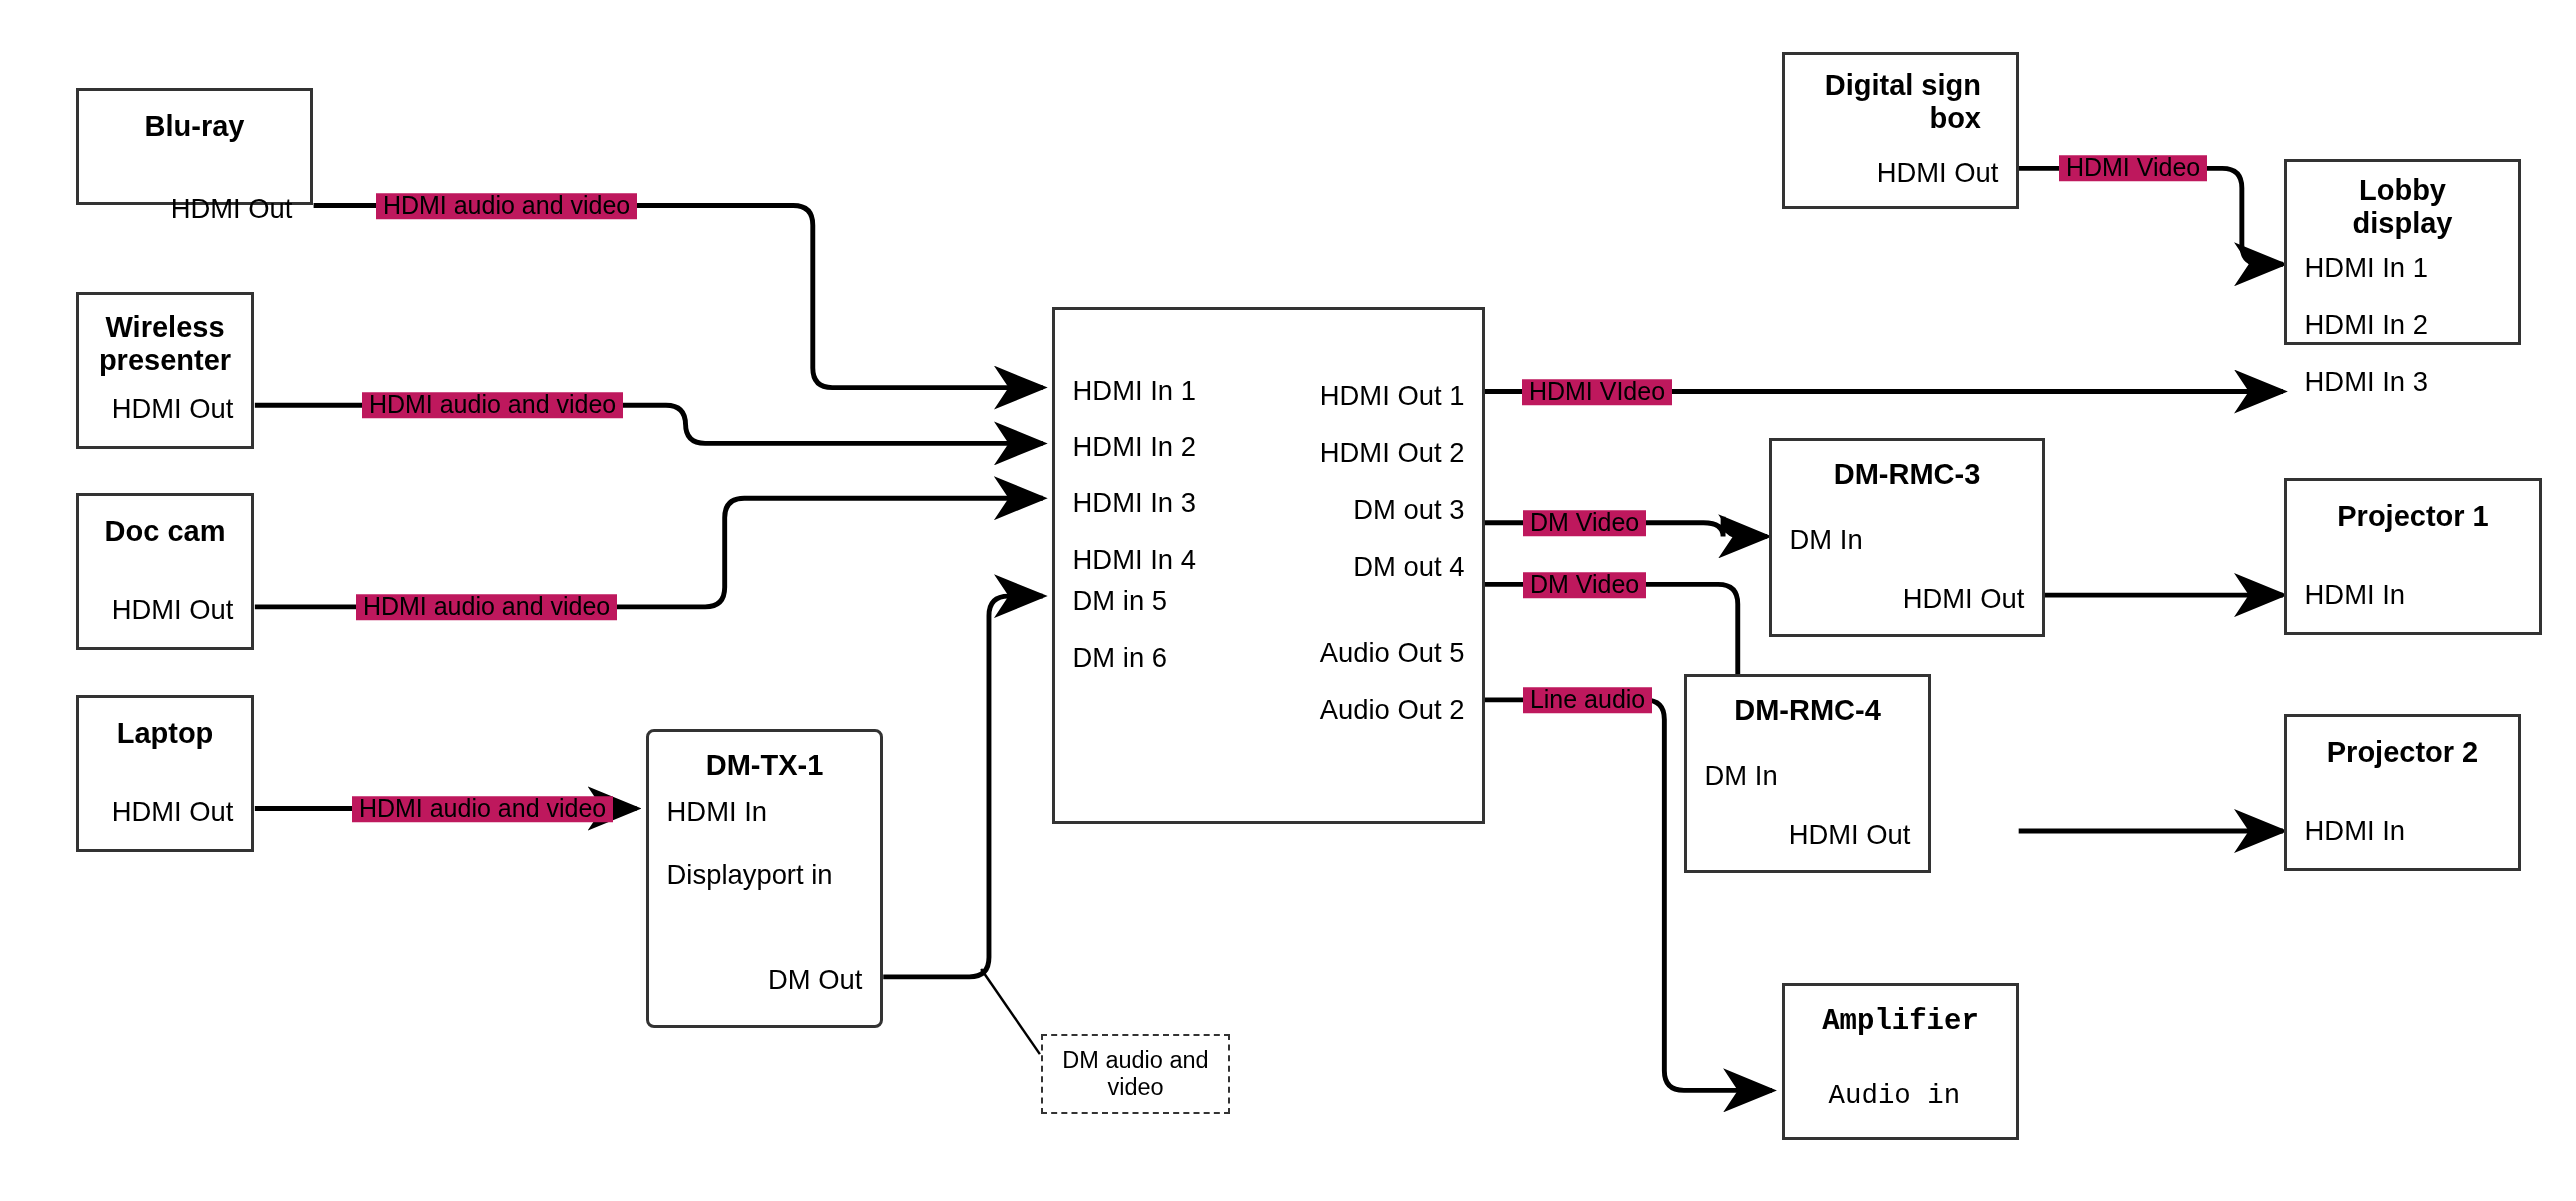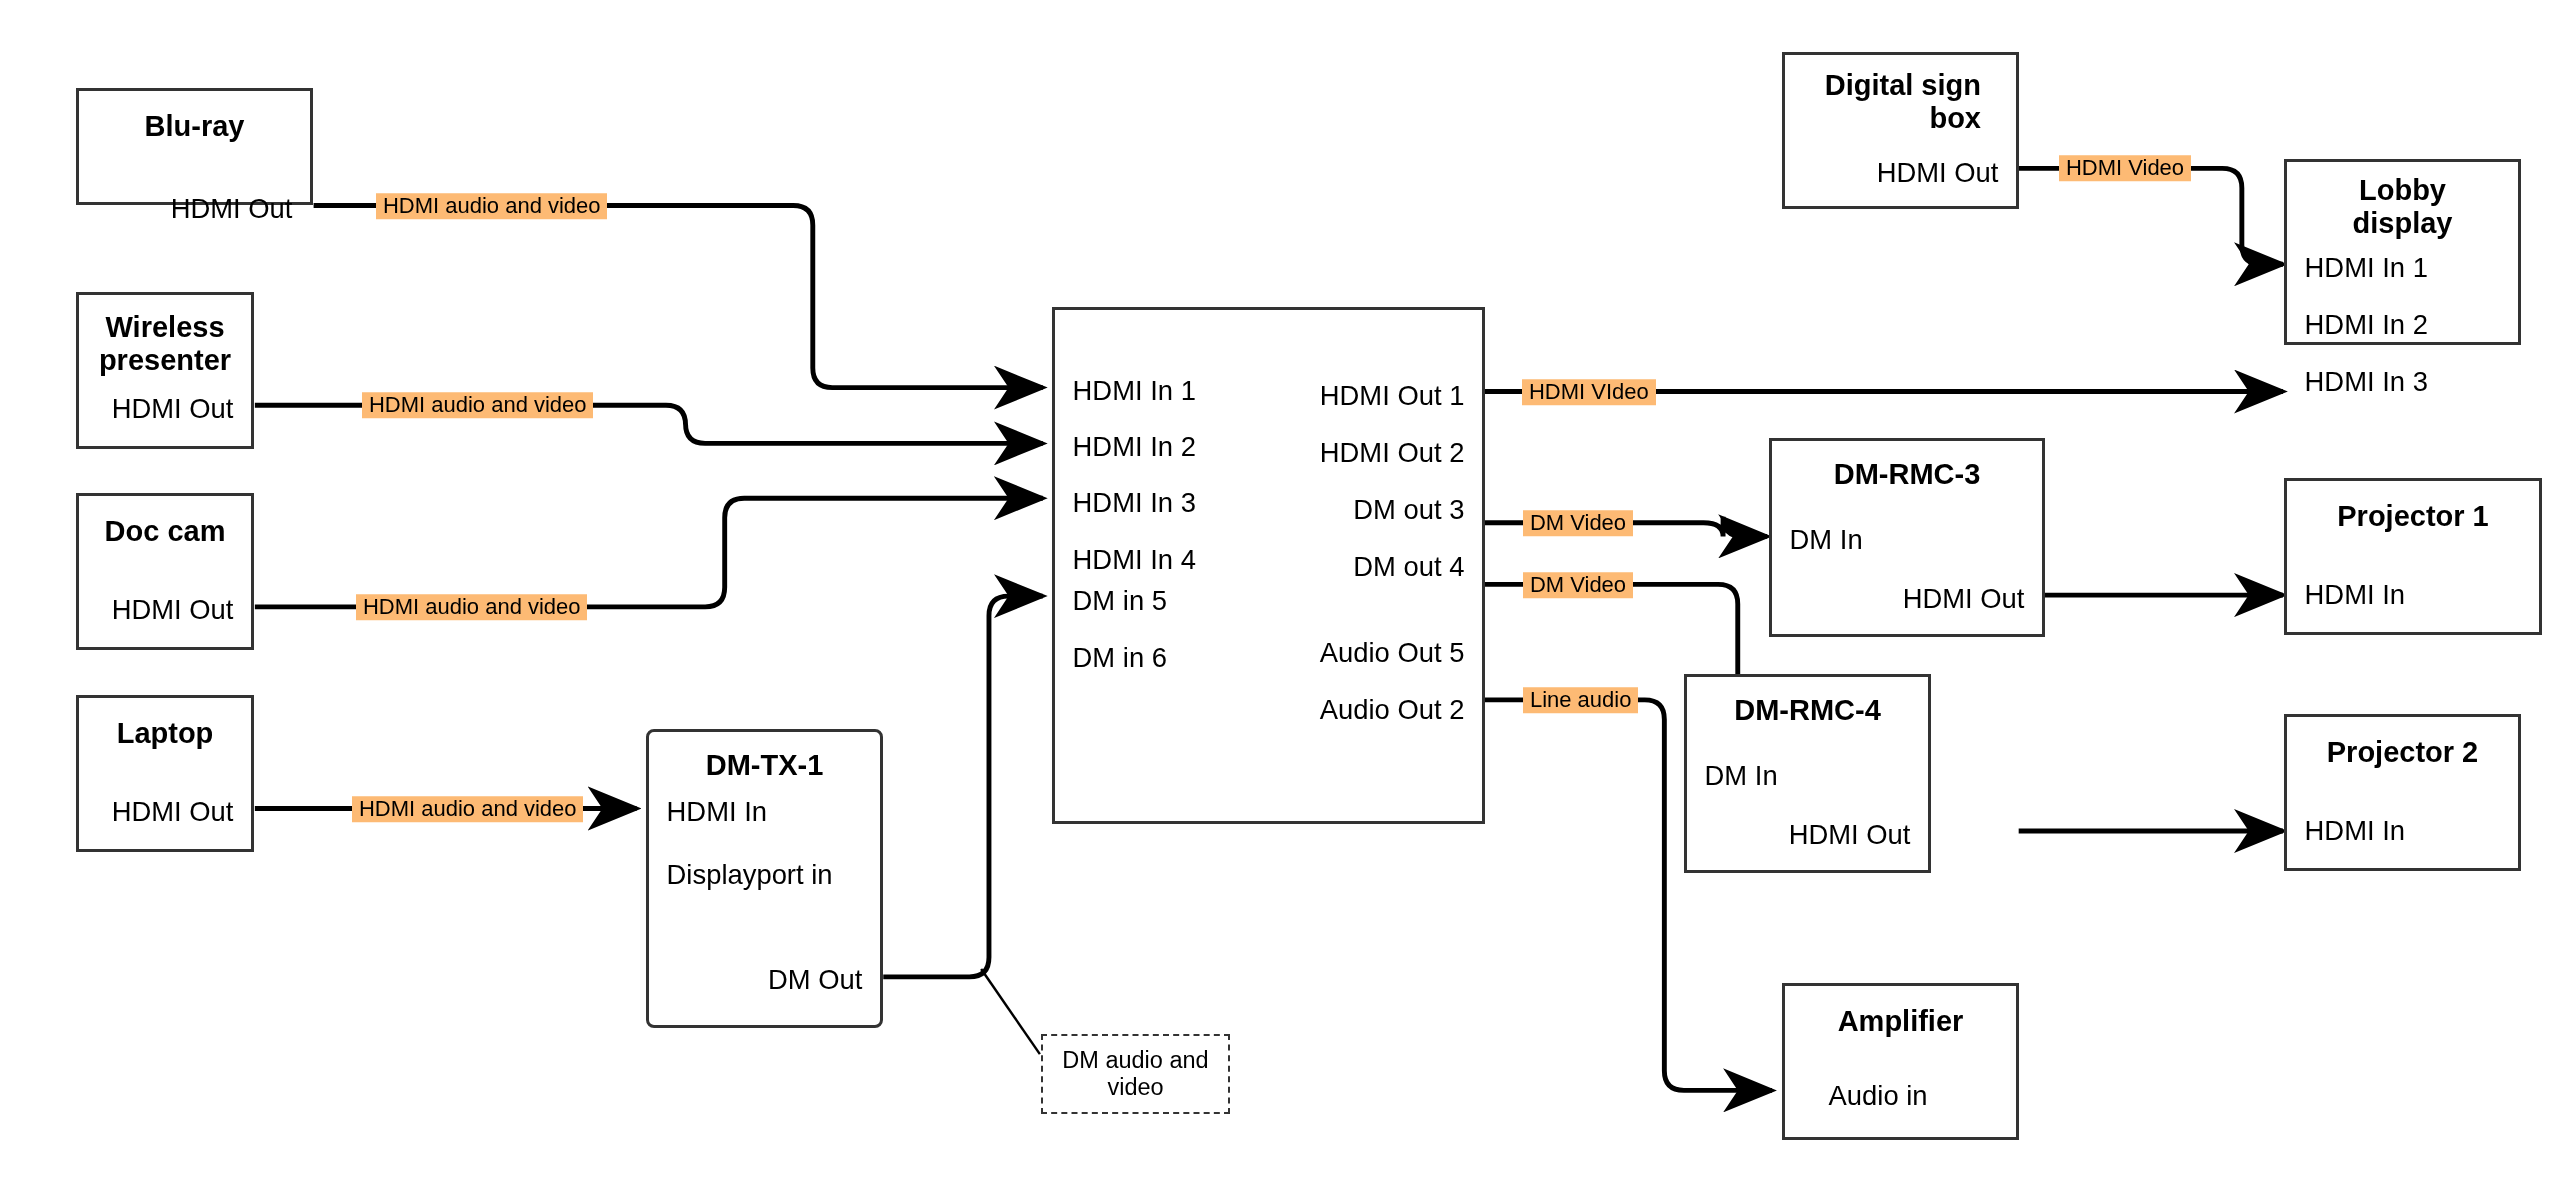--- a/index.html
+++ b/index.html
@@ -43,23 +43,23 @@
     position: absolute;
     font-size: 27.4px;
     color: #000000;
     line-height: 31px;
     white-space: nowrap;
   }
   .port.left  { left: 17.6px;  text-align: left; }
   .port.right { right: 17.6px; text-align: right; }
   .wire-label {
     position: absolute;
-    font-size: 22px;
-    color: #000000;
-    background: #fdba74;
+    font-size: 25px;
+    color: #000000;
+    background: #be185d;
     padding: 0 6.9px;
     line-height: 25.5px;
     white-space: nowrap;
     transform: translateY(-50%);
     z-index: 6;
   }
   .callout {
     position: absolute;
     box-sizing: border-box;
     border: 2px dashed #333333;
@@ -184,21 +184,21 @@
   <div class="node" style="left:2284px; top:478px; width:258px; height:157px;">
     <div class="title" style="top:17.6px;">Projector 1</div>
     <div class="port left" style="top:98px;">HDMI In</div>
   </div>
 
   <div class="node" style="left:2284px; top:714px; width:237px; height:157px;">
     <div class="title" style="top:17.6px;">Projector 2</div>
     <div class="port left" style="top:98px;">HDMI In</div>
   </div>
 
-  <div class="node" style="left:1782px; top:983px; width:237px; height:157px;">
+  <div class="node" style="left:1782px; top:983px; width:237px; height:157px;font-family:Liberation Mono, monospace;">
     <div class="title" style="top:17.6px;">Amplifier</div>
     <div class="port left" style="top:94px;margin-left:26px;">Audio in</div>
   </div>
 
   <div class="wire-label" style="left:376px; top:206px;">HDMI audio and video</div>
 
   <div class="wire-label" style="left:362px; top:405px;">HDMI audio and video</div>
 
   <div class="wire-label" style="left:356px; top:607px;">HDMI audio and video</div>
 

